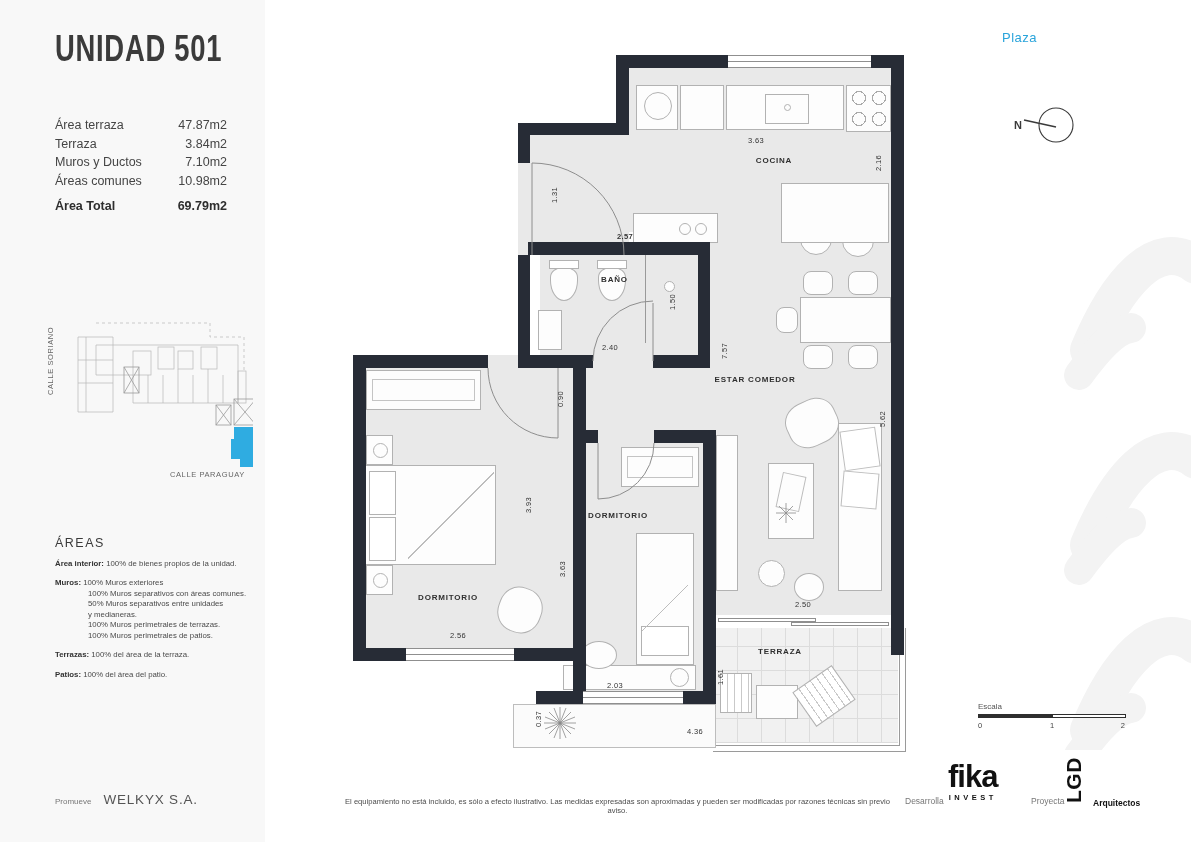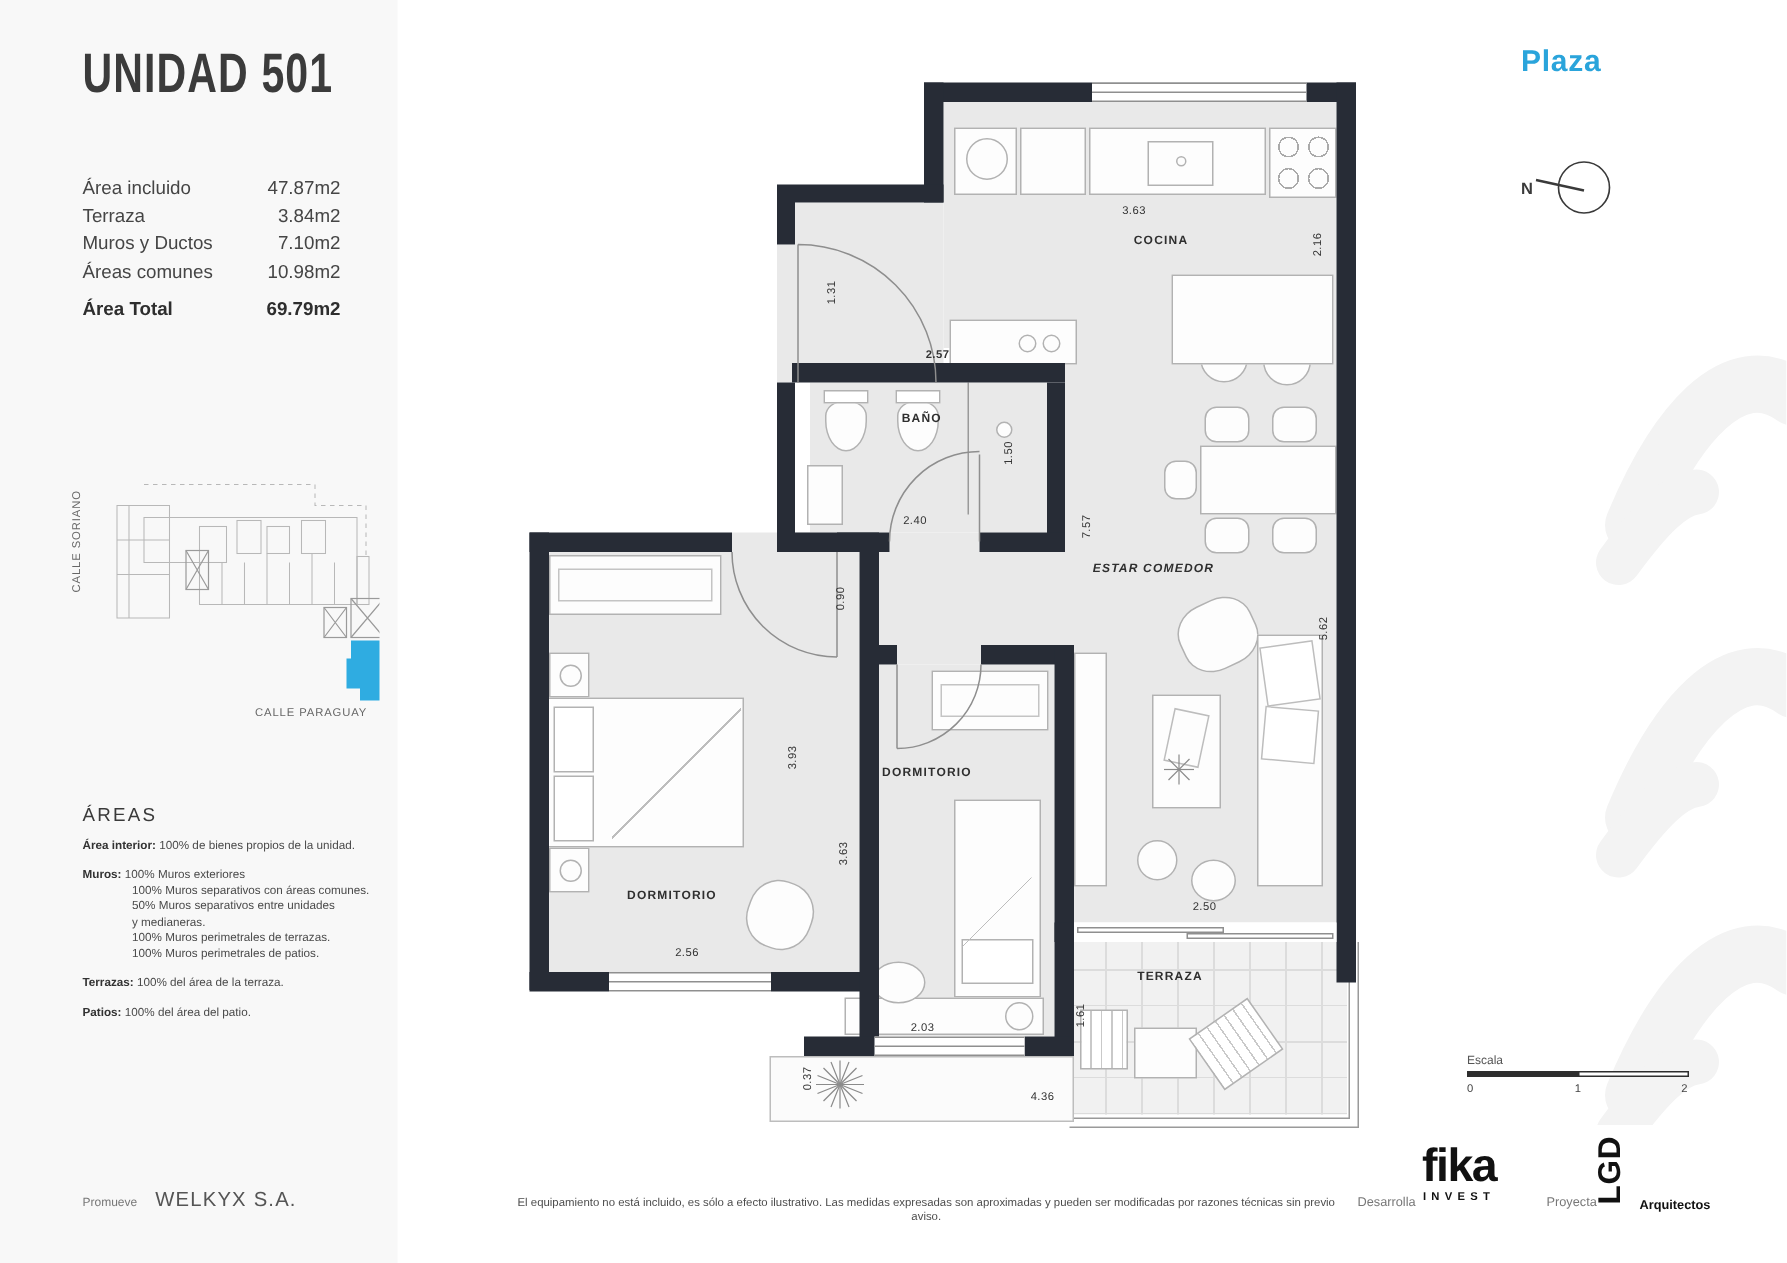--- a/index.html
+++ b/index.html
@@ -22,21 +22,21 @@
   #areas-info{left:55px;top:538px;width:200px;font-size:7.8px;color:#4a4a4a;line-height:10.5px;}
   #areas-info h3{font-size:12.5px;font-weight:400;letter-spacing:1.5px;color:#3a3a3a;margin:0 0 10px 0;}
   #areas-info p{margin:0 0 9px 0;}
   #areas-info b{color:#333;}
   #areas-info .cont{margin-left:33px;display:block;}
   #promote{left:55px;top:792px;font-size:8px;color:#777;}
   #promote b{font-size:13.5px;font-weight:400;color:#555;letter-spacing:.8px;margin-left:12px;}
   
   #brand{left:1002px;top:28px;line-height:1;}
   #brand .main{font-size:33px;font-weight:700;color:#49B5E4;letter-spacing:1.5px;}
-  #brand .sub{font-size:20px;font-weight:700;color:#2AA4DB;margin-top:3px;letter-spacing:.5px;margin-left:12px;}
+  #brand .sub{font-size:13px;font-weight:400;color:#2AA4DB;margin-top:3px;letter-spacing:.5px;}
   
   #watermark{right:0;top:170px;width:130px;height:580px;overflow:hidden;}
   
   #plan{left:348px;top:55px;width:575px;height:715px;}
   .floor{position:absolute;background:#e9e9e9;}
   .wall{position:absolute;background:#272c36;z-index:30;}
   .win{position:absolute;height:13px;background:#fff;border-top:1px solid #8f8f8f;border-bottom:1px solid #8f8f8f;
        box-sizing:border-box;z-index:35;}
   .win:before{content:"";position:absolute;left:0;right:0;top:5px;height:1px;background:#8f8f8f;}
   .f{position:absolute;background:#fdfdfd;border:1px solid #b2b2b2;box-sizing:border-box;z-index:10;}
@@ -102,21 +102,21 @@
   #north{left:1010px;top:103px;}
 </style>
 </head>
 <body>
 
 <div id="sidebar" class="abs">
   <div id="unit-title" class="abs">UNIDAD 501</div>
 
   <div id="areas-table" class="abs">
       <div class="row">
-        <span>Área incluido</span>
+        <span>Área terraza</span>
         <span>47.87m2</span>
       </div>
       <div class="row">
         <span>Terraza</span>
         <span>3.84m2</span>
       </div>
       <div class="row">
         <span>Muros y Ductos</span>
         <span>7.10m2</span>
       </div>
@@ -323,21 +323,21 @@
     <span class="dim v" style="left: 180px; top: 450px;">3.93</span>
     <span class="dim v" style="left: 214px; top: 514px;">3.63</span>
     <span class="dim" style="left: 110px; top: 580px;">2.56</span>
     <span class="dim" style="left: 455px; top: 549px;">2.50</span>
     <span class="dim" style="left: 267px; top: 630px;">2.03</span>
     <span class="dim v" style="left: 372px; top: 622px;">1.61</span>
     <span class="dim v" style="left: 190px; top: 664px;">0.37</span>
     <span class="dim" style="left: 347px; top: 676px;">4.36</span>
     <span class="room-label" style="left: 426px; top: 105px;">COCINA</span>
     <span class="room-label" style="left: 247px; top: 224px; padding-left: 39px;">BAÑO</span>
-    <span class="room-label" style="left: 421px; top: 324px; font-style: italic;">ESTAR COMEDOR</span>
+    <span class="room-label" style="left: 407px; top: 324px;">ESTAR COMEDOR</span>
     <span class="room-label" style="left: 100px; top: 542px;">DORMITORIO</span>
     <span class="room-label" style="left: 270px; top: 460px;">DORMITORIO</span>
     <span class="room-label" style="left: 432px; top: 596px;">TERRAZA</span>
   </div>
 
 <div id="disclaimer" class="abs">El equipamiento no está incluido, es sólo a efecto ilustrativo. Las medidas expresadas son aproximadas y pueden ser modificadas por razones técnicas sin previo aviso.</div>
 
 <div id="scalebar" class="abs">
   <div class="lab">Escala</div>
   <div class="bar">

